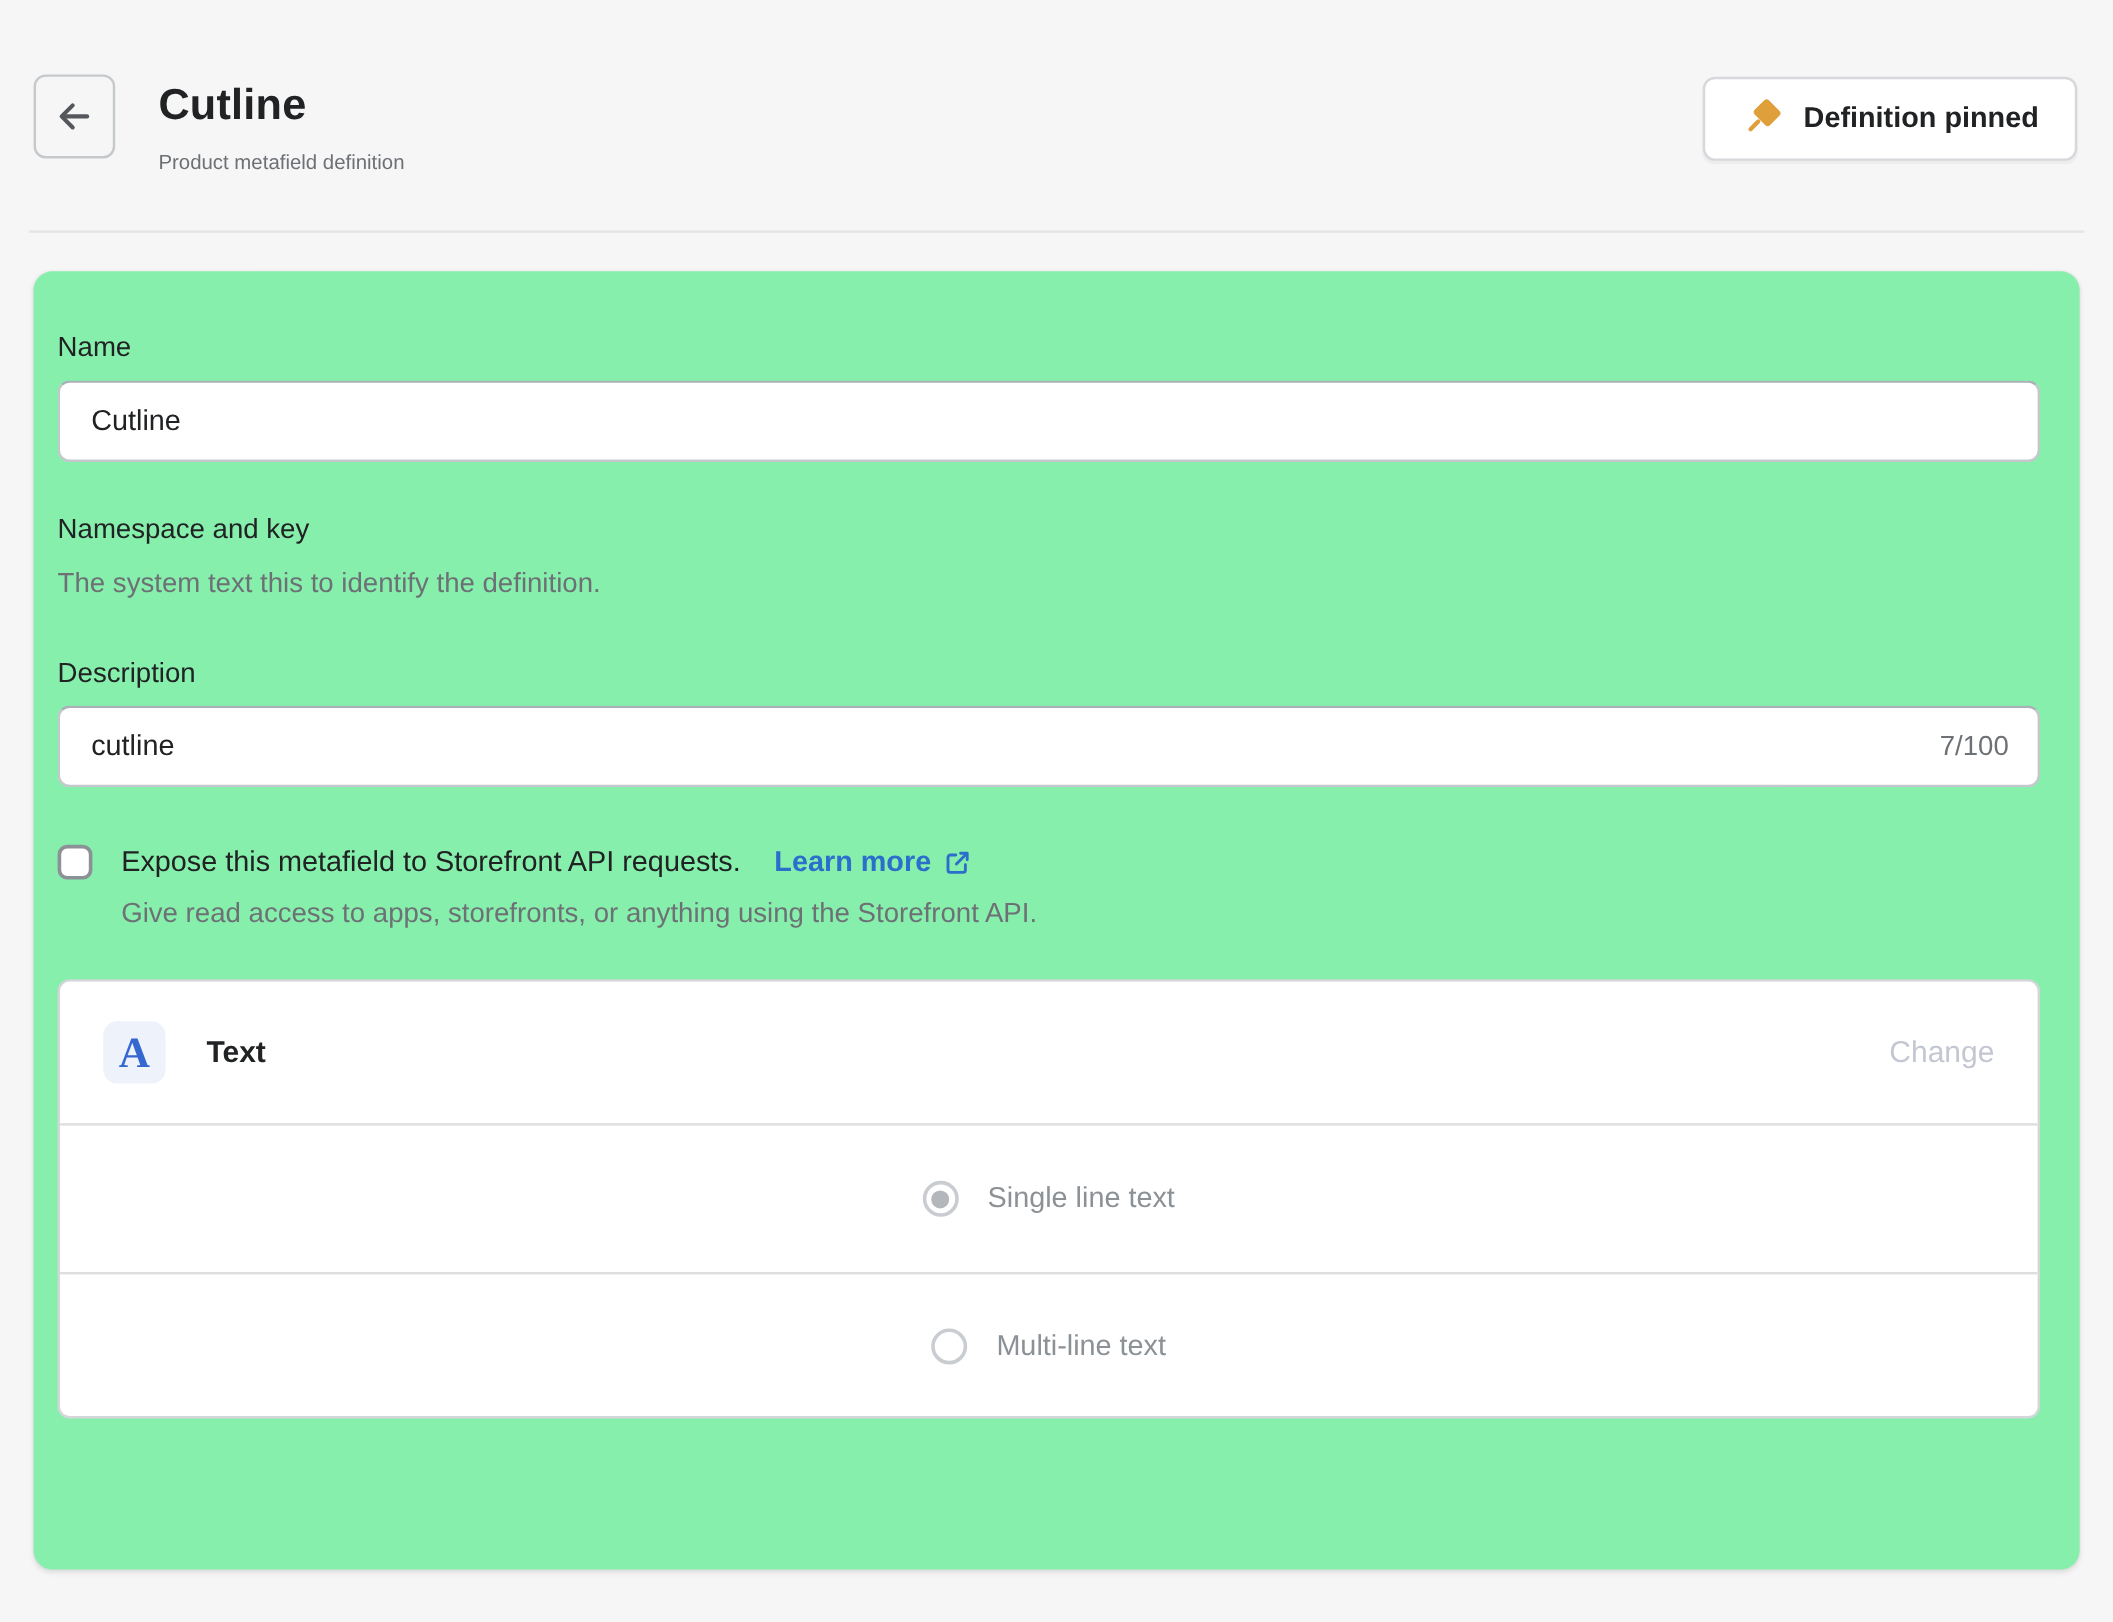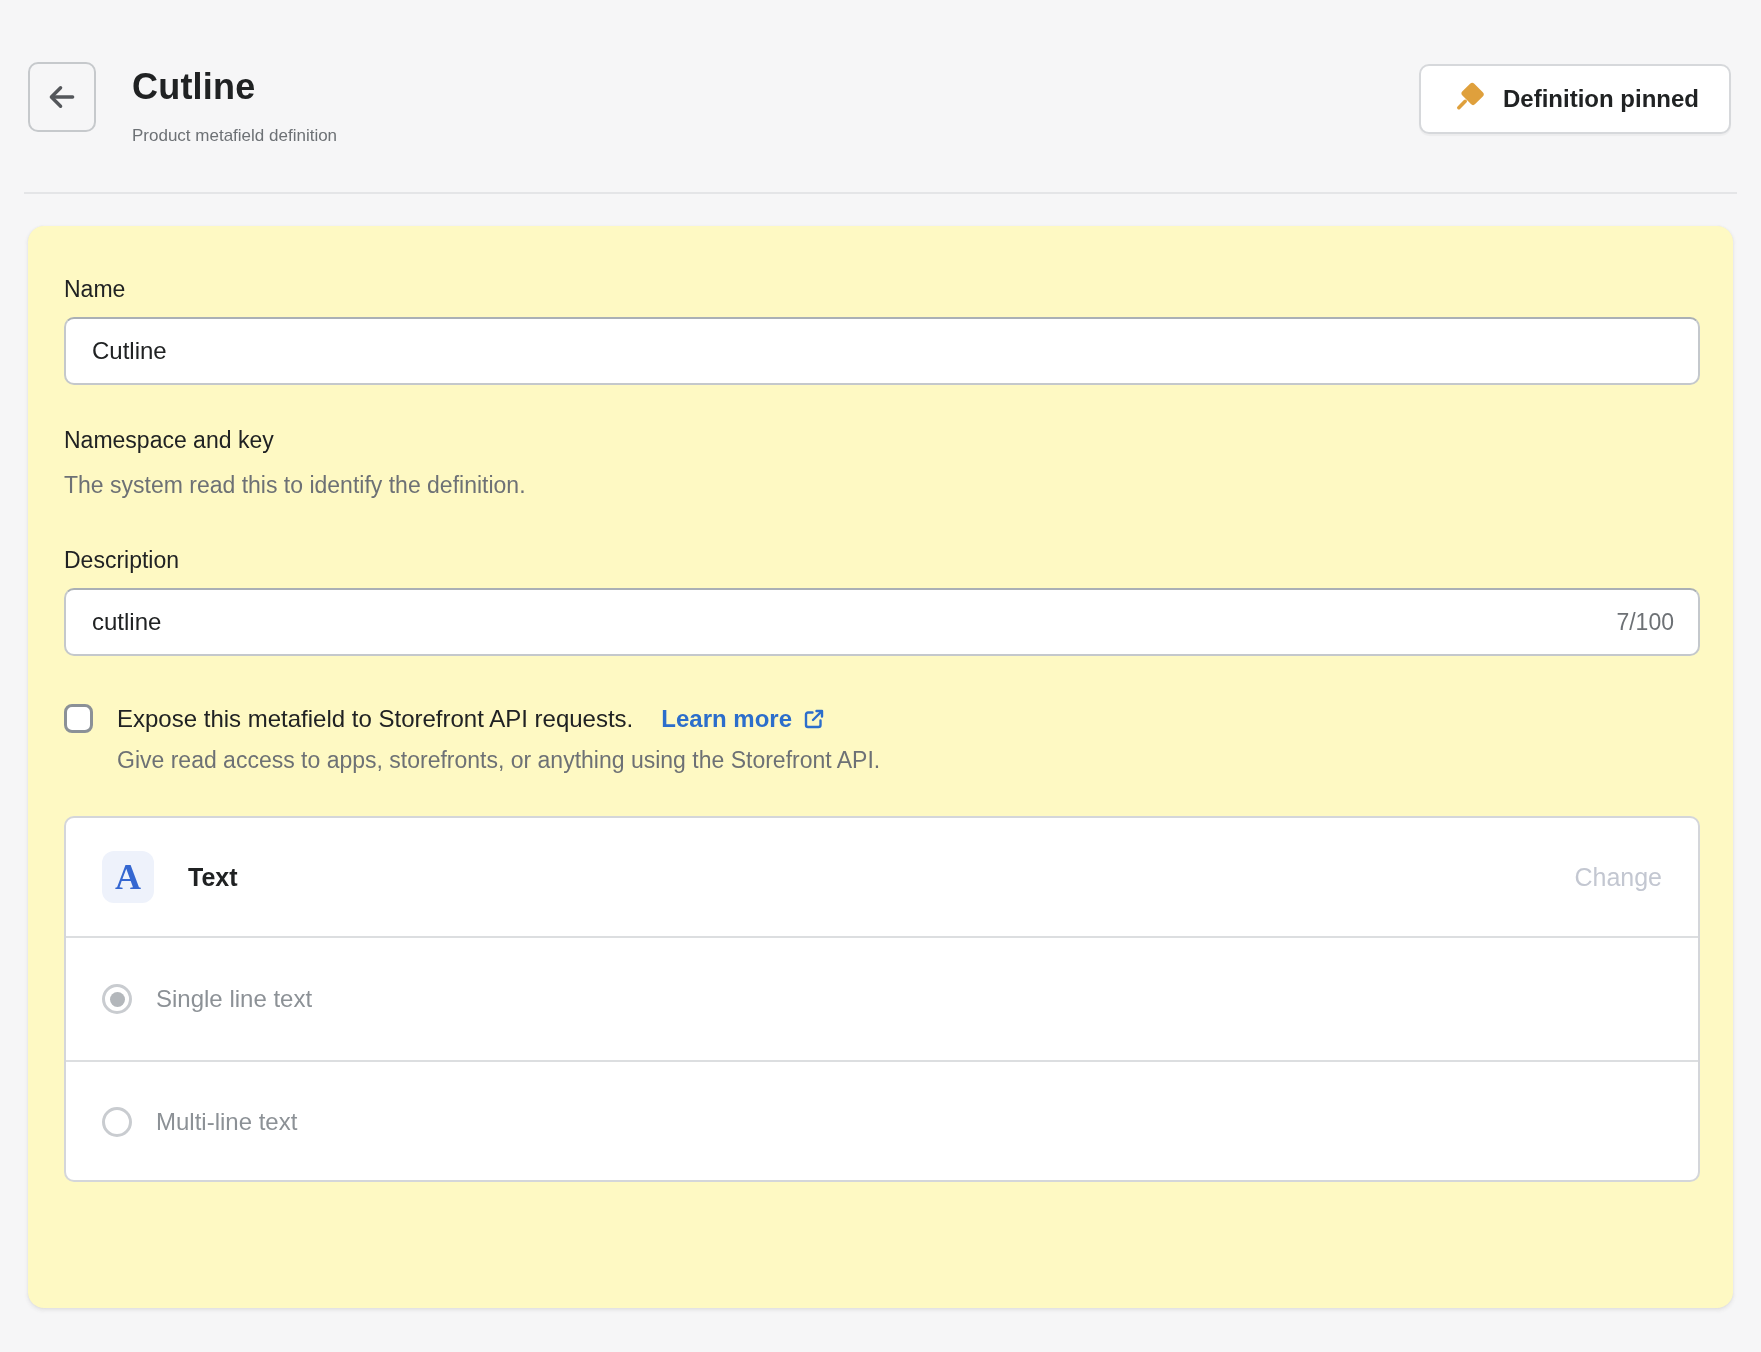--- a/index.html
+++ b/index.html
@@ -30,24 +30,24 @@
     display: flex; align-items: center; gap: 16px; cursor: pointer;
   }
   .pinned-btn .pin-ic { width: 36px; height: 36px; }
   .pinned-btn .pin-label { font-size: 24px; font-weight: 600; color: #202223; }
 
   .header-divider { height: 2px; background: #e4e5e7; margin: 46px 24px 0; }
 
   
   .card {
     margin: 32px 28px 0;
-    background: #fef9c3;
+    background: #86efac;
     border-radius: 16px;
     box-shadow: 0 0 2px rgba(63,63,68,0.06), 0 2px 4px rgba(63,63,68,0.12);
-    padding: 50px 33px 40px 36px;
+    padding: 50px 33px 40px 20px;
     height: 1082px;
   }
   .field-label { font-size: 23px; color: #202223; margin-bottom: 14px; }
   .text-input {
     width: 100%; height: 68px;
     font-family: "Liberation Sans", sans-serif;
     font-size: 24px; color: #202223;
     padding: 0 26px;
     background: #ffffff;
     border: 2px solid #c4c8cc; border-top-color: #aab0b5;
@@ -92,21 +92,21 @@
   }
   .type-icon {
     width: 52px; height: 52px; border-radius: 12px;
     background: #eef2fb; color: #3567d1;
     font-family: "Liberation Serif", serif; font-weight: 700; font-size: 36px;
     display: flex; align-items: center; justify-content: center;
   }
   .type-label { font-size: 25px; font-weight: 700; margin-left: 34px; }
   .change-link { margin-left: auto; font-size: 25px; color: #c3c7d1; cursor: default; }
   .type-row {
-    height: 122px; display: flex; align-items: center; padding: 0 36px; gap: 24px;
+    height: 122px; display: flex; align-items: center; padding: 0 36px; gap: 24px; justify-content: center;
   }
   .type-row + .type-row { border-top: 2px solid #dcdee0; }
   .radio {
     width: 30px; height: 30px; border-radius: 50%;
     border: 3px solid #c9ccd0; background: #ffffff; flex: 0 0 auto;
     display: flex; align-items: center; justify-content: center;
   }
   .radio .dot { width: 15px; height: 15px; border-radius: 50%; background: transparent; }
   .type-row.selected .radio .dot { background: #b3b7bb; }
   .radio-label { font-size: 24px; color: #8c9196; }
@@ -145,21 +145,21 @@
 
   <div class="card">
 
     <div>
       <div class="field-label">Name</div>
       <input class="text-input" type="text" value="Cutline" style="">
     </div>
 
     <div class="field-group">
       <div class="field-label">Namespace and key</div>
-      <div class="help-text">The system read this to identify the definition.</div>
+      <div class="help-text">The system text this to identify the definition.</div>
     </div>
 
     <div class="desc-group">
       <div class="field-label">Description</div>
       <div class="desc-wrap">
         <input class="text-input" type="text" value="cutline" style="">
         <span class="char-counter">7/100</span>
       </div>
     </div>
 

